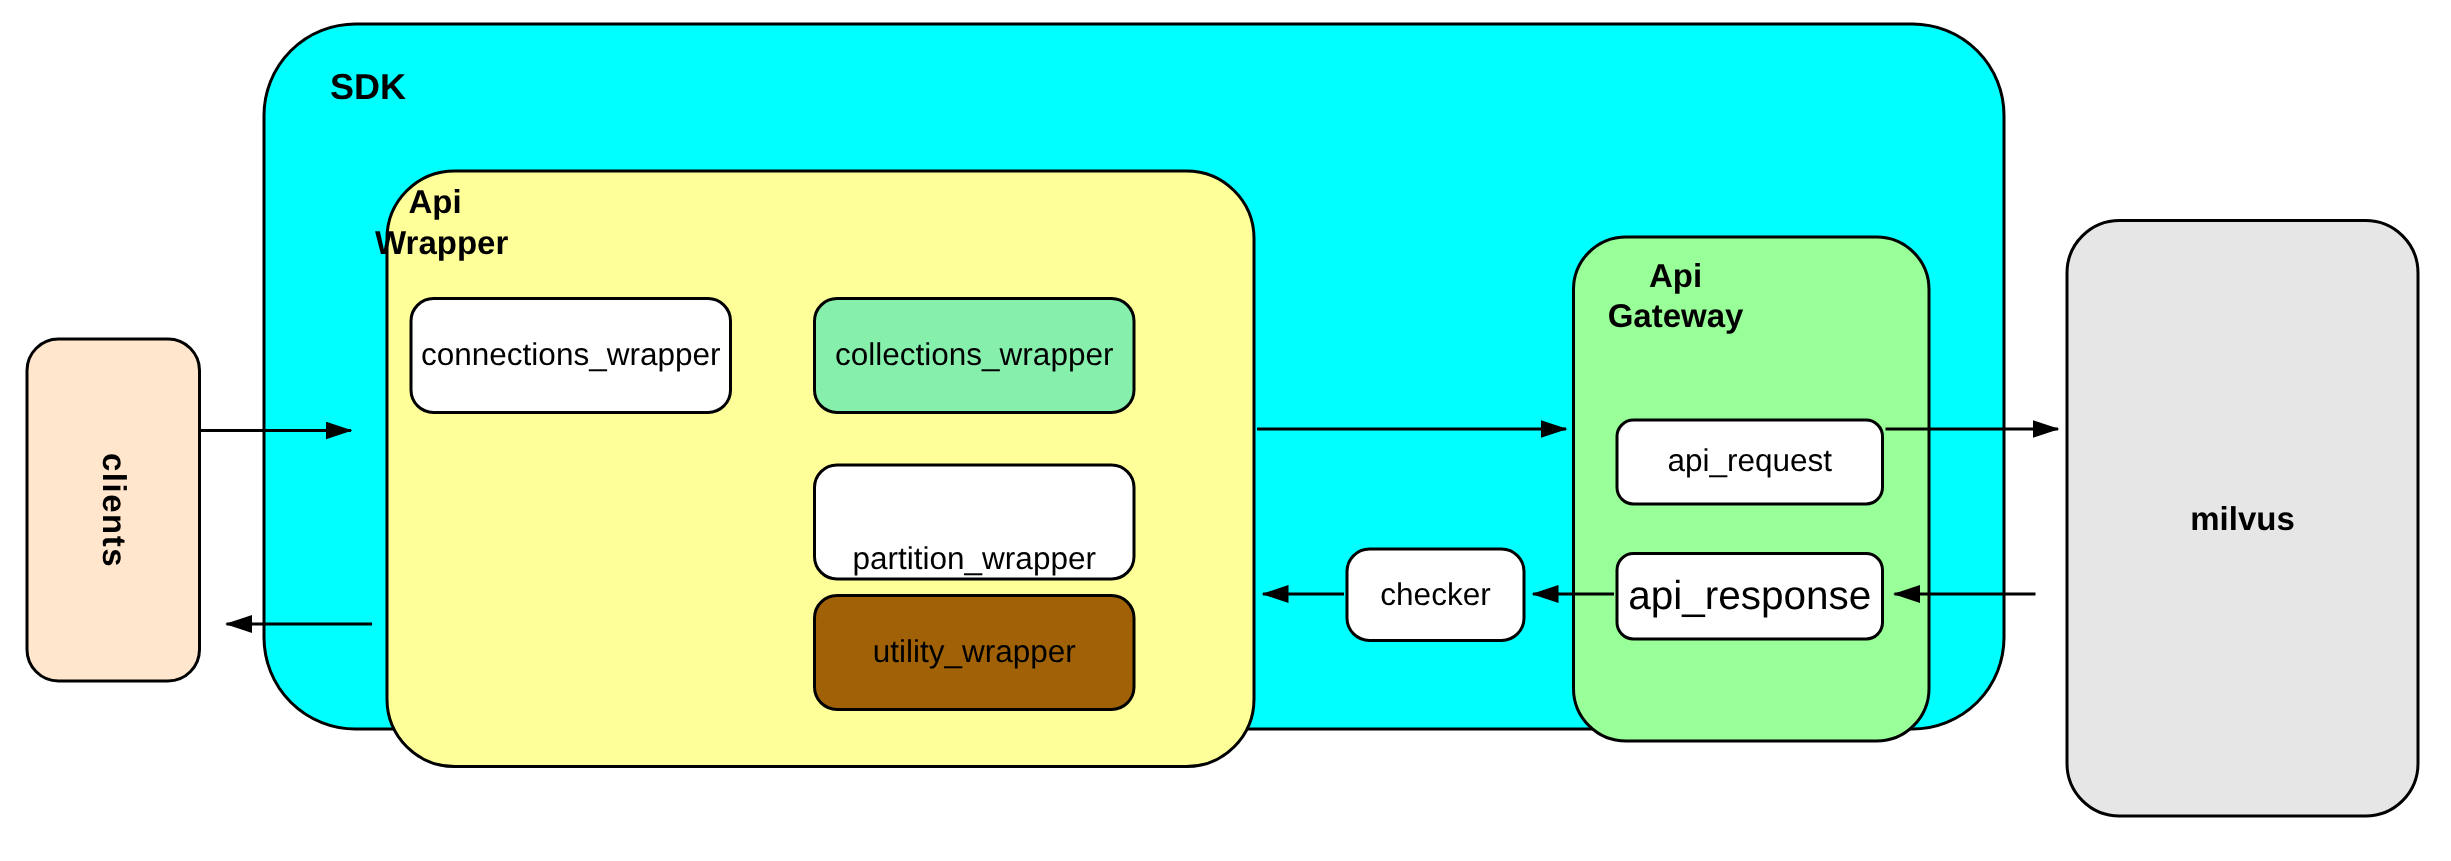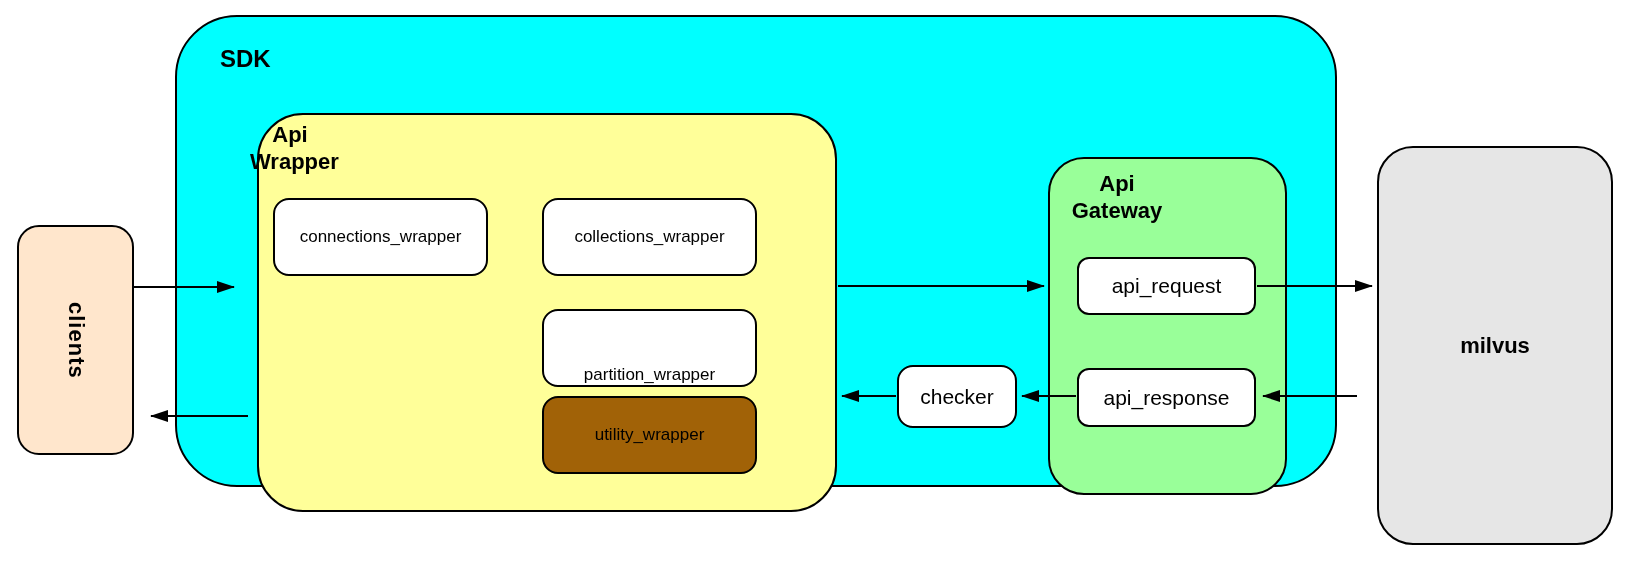--- a/index.html
+++ b/index.html
@@ -56,21 +56,21 @@
     border-radius: 46px;
   }
   #api-wrapper-label {
     position: absolute; left: -9px; top: 6px; width: 80px;
     text-align: center; font-size: 22px; font-weight: bold; line-height: 27px;
     white-space: nowrap;
   }
   .wrap-box {
     width: 215px; height: 78px;
     border-radius: 16px;
-    font-size: 17px;
+    font-size: 21px;
   }
   #wrap-0 { left: 14px;  top: 83px;  }
   #wrap-1 { left: 283px; top: 83px;  }
   #wrap-2 { left: 14px;  top: 181px; }
   #wrap-3 { left: 283px; top: 194px; align-items: flex-end; }
   #wrap-4 { left: 14px;  top: 281px; }
   #wrap-5 { left: 283px; top: 281px; }
 
   
   #checker {
@@ -88,21 +88,21 @@
     position: absolute; left: 17px; top: 11px; width: 100px;
     text-align: center; font-size: 22px; font-weight: bold; line-height: 27px;
     white-space: nowrap;
   }
   #api-request {
     left: 27px; top: 98px; width: 179px; height: 58px;
     border-radius: 12px; font-size: 21px;
   }
   #api-response {
     left: 27px; top: 209px; width: 179px; height: 59px;
-    border-radius: 12px; font-size: 21px;
+    border-radius: 12px; font-size: 27px;
   }
 
   
   #milvus {
     left: 1377px; top: 146px; width: 236px; height: 399px;
     border-radius: 36px;
     font-size: 22px; font-weight: bold;
   }
 
   
@@ -128,41 +128,41 @@
     <div id="sdk-label">SDK</div>
 
     <div class="box" id="api-wrapper" style="background-color: rgb(255, 255, 153);">
       <div id="api-wrapper-label">
         <div>Api</div>
         <div>Wrapper</div>
       </div>
       <div class="box flex-center wrap-box" id="wrap-0" style="background-color: rgb(255, 255, 255);">
         <span>connections_wrapper</span>
       </div>
-      <div class="box flex-center wrap-box" id="wrap-1" style="background-color: #ffffff;">
+      <div class="box flex-center wrap-box" id="wrap-1" style="background-color: #86efac;">
         <span>collections_wrapper</span>
       </div>
       <div class="box flex-center wrap-box" id="wrap-3" style="background-color: rgb(255, 255, 255);">
         <span>partition_wrapper</span>
       </div>
       <div class="box flex-center wrap-box" id="wrap-5" style="background-color: #a16207;">
         <span>utility_wrapper</span>
       </div>
     </div>
 
     <div class="box flex-center" id="checker" style="background-color: rgb(255, 255, 255);">
       <span>checker</span>
     </div>
 
     <div class="box" id="api-gateway" style="background-color: rgb(153, 255, 153);">
       <div id="api-gateway-label">
         <div>Api</div>
         <div>Gateway</div>
       </div>
-      <div class="box flex-center" id="api-request" style="background-color: rgb(255, 255, 255);">
+      <div class="box flex-center" id="api-request" style="background-color: rgb(255, 255, 255); margin-top: 22px;">
         <span>api_request</span>
       </div>
       <div class="box flex-center" id="api-response" style="background-color: rgb(255, 255, 255);">
         <span>api_response</span>
       </div>
     </div>
   </div>
 
   <div class="box flex-center" id="milvus" style="background-color: rgb(230, 230, 230);">
     <span>milvus</span>

